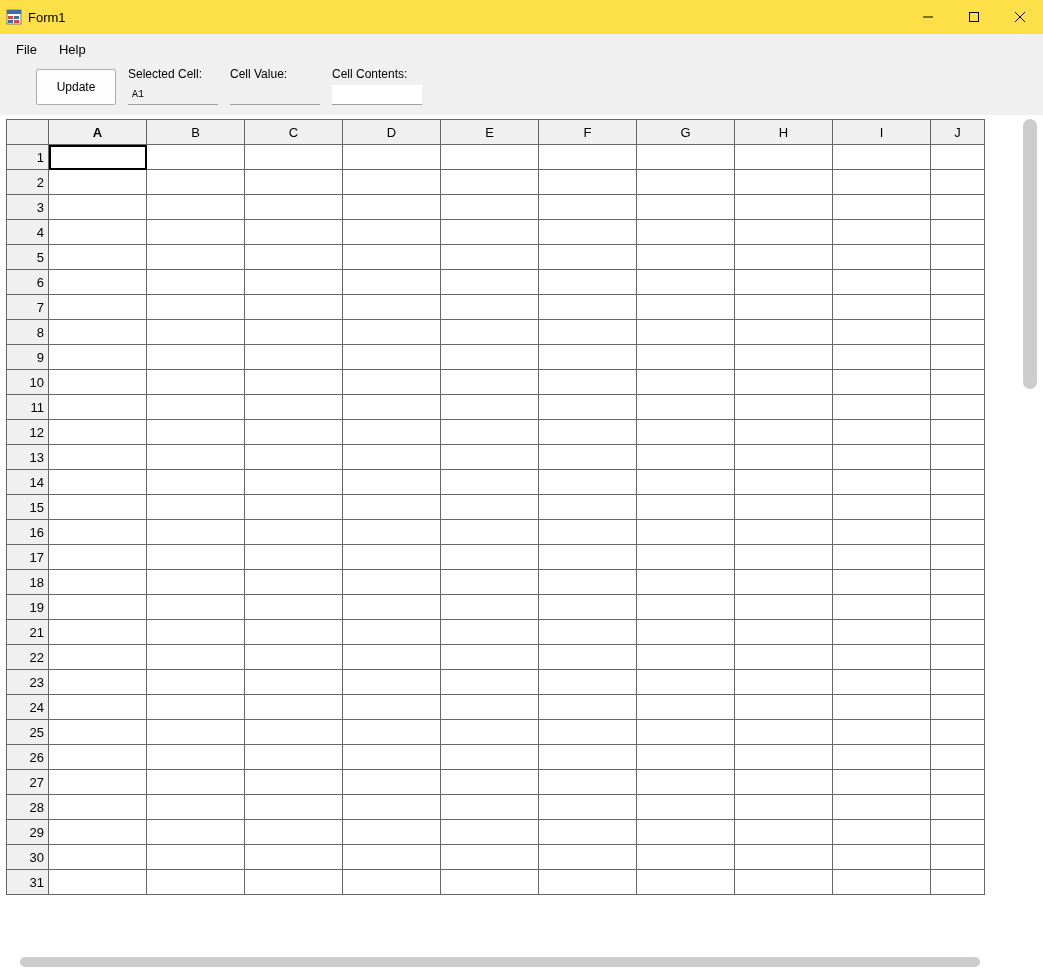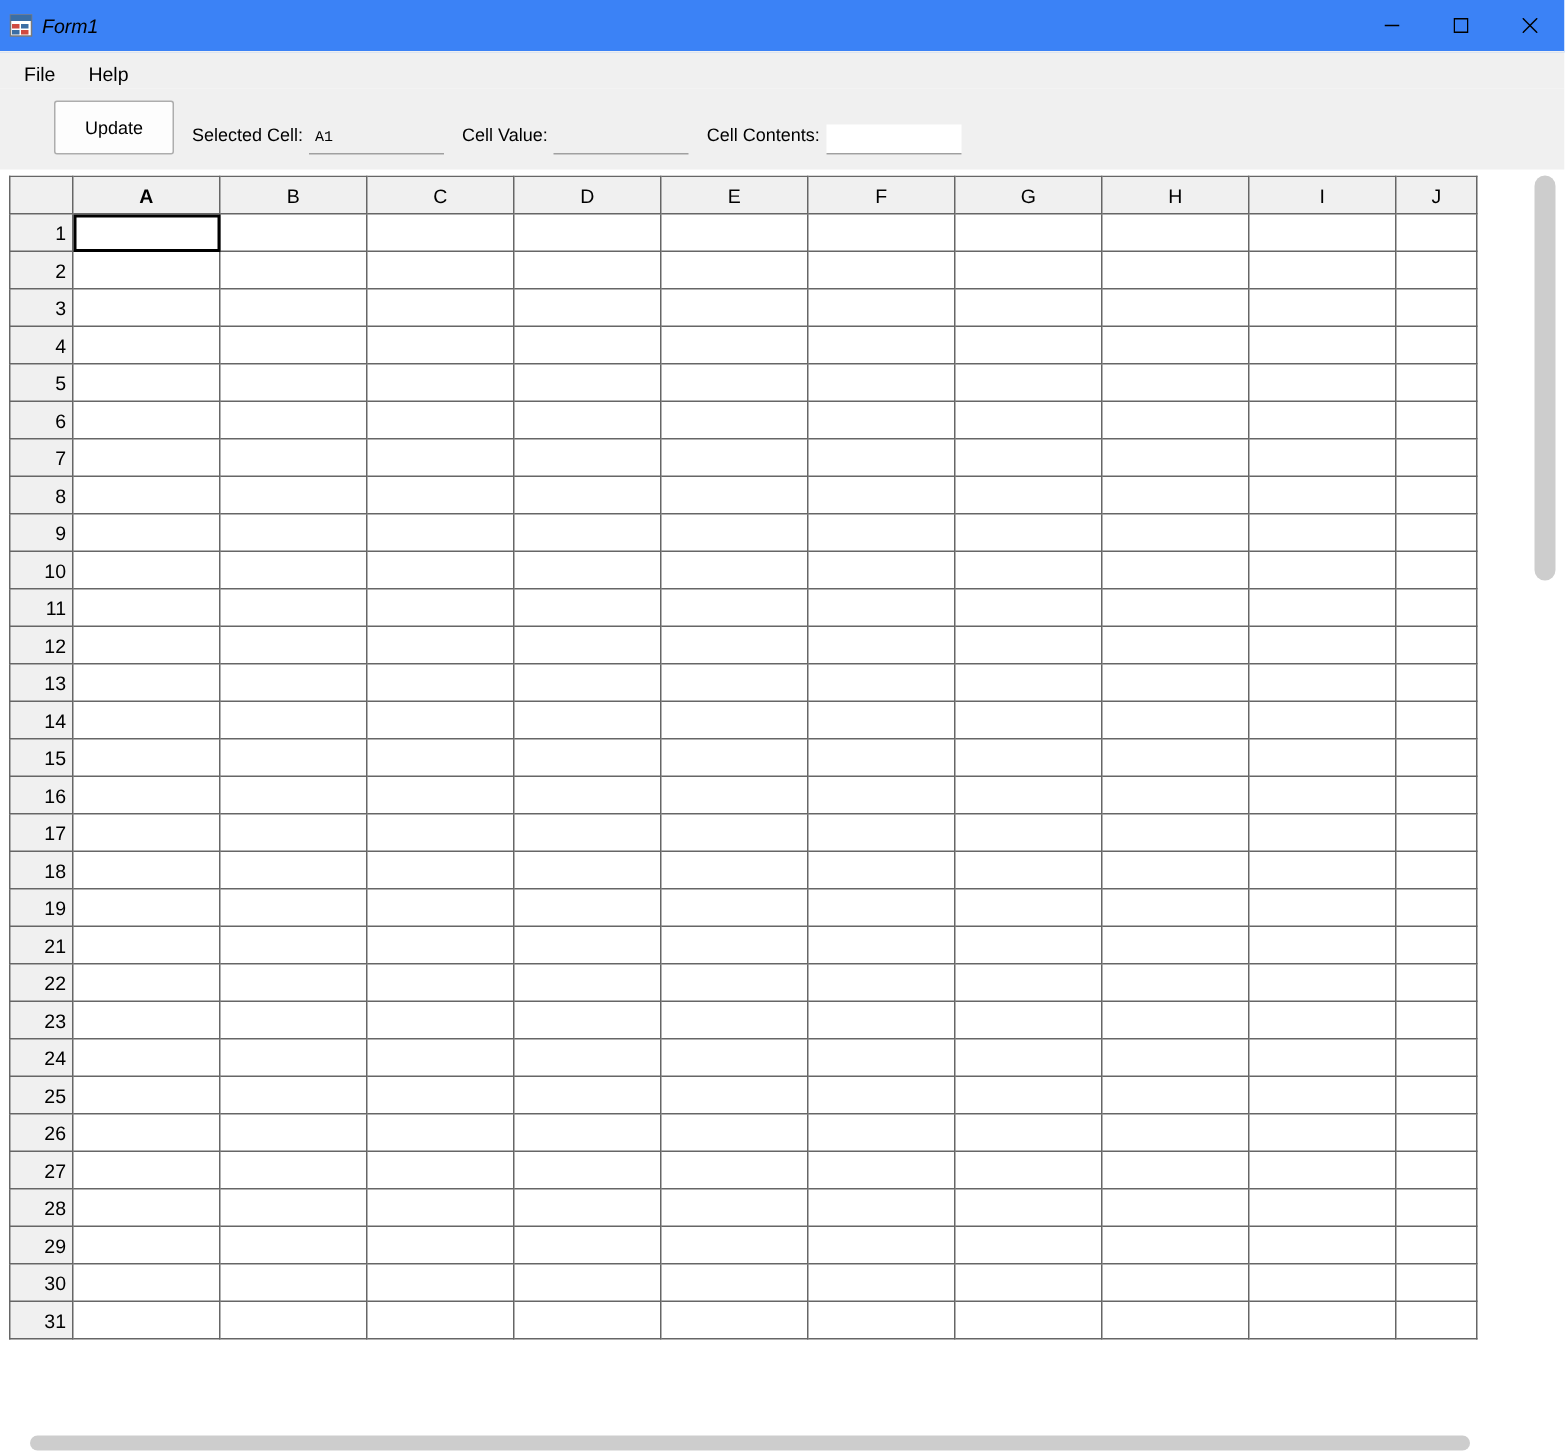--- a/index.html
+++ b/index.html
@@ -17,26 +17,25 @@
     width: 1043px;
     height: 969px;
     display: flex;
     flex-direction: column;
     background: #ffffff;
     box-sizing: border-box;
   }
   
   .titlebar {
     height: 34px;
-    background: #3b82f6;
+    background: #fde047;
     display: flex;
     align-items: center;
     padding-left: 6px;
     border-bottom: 1px solid #f0f0f0;
-    font-style: italic;
   }
   .titlebar .app-icon {
     width: 16px;
     height: 16px;
     margin-right: 6px;
     flex-shrink: 0;
   }
   .titlebar .title-text {
     flex: 1;
     font-size: 13px;
@@ -84,21 +83,21 @@
     height: 36px;
     background: #fdfdfd;
     border: 1px solid #adadad;
     border-radius: 2px;
     font-size: 12px;
     font-family: inherit;
     cursor: default;
   }
   .field-group {
     display: flex;
-    flex-direction: row;
+    flex-direction: column;
     gap: 4px;
   }
   .field-group label {
     font-size: 12px;
   }
   .field-group .ro-box,
   .field-group input[type=text] {
     width: 90px;
     height: 20px;
     box-sizing: border-box;

